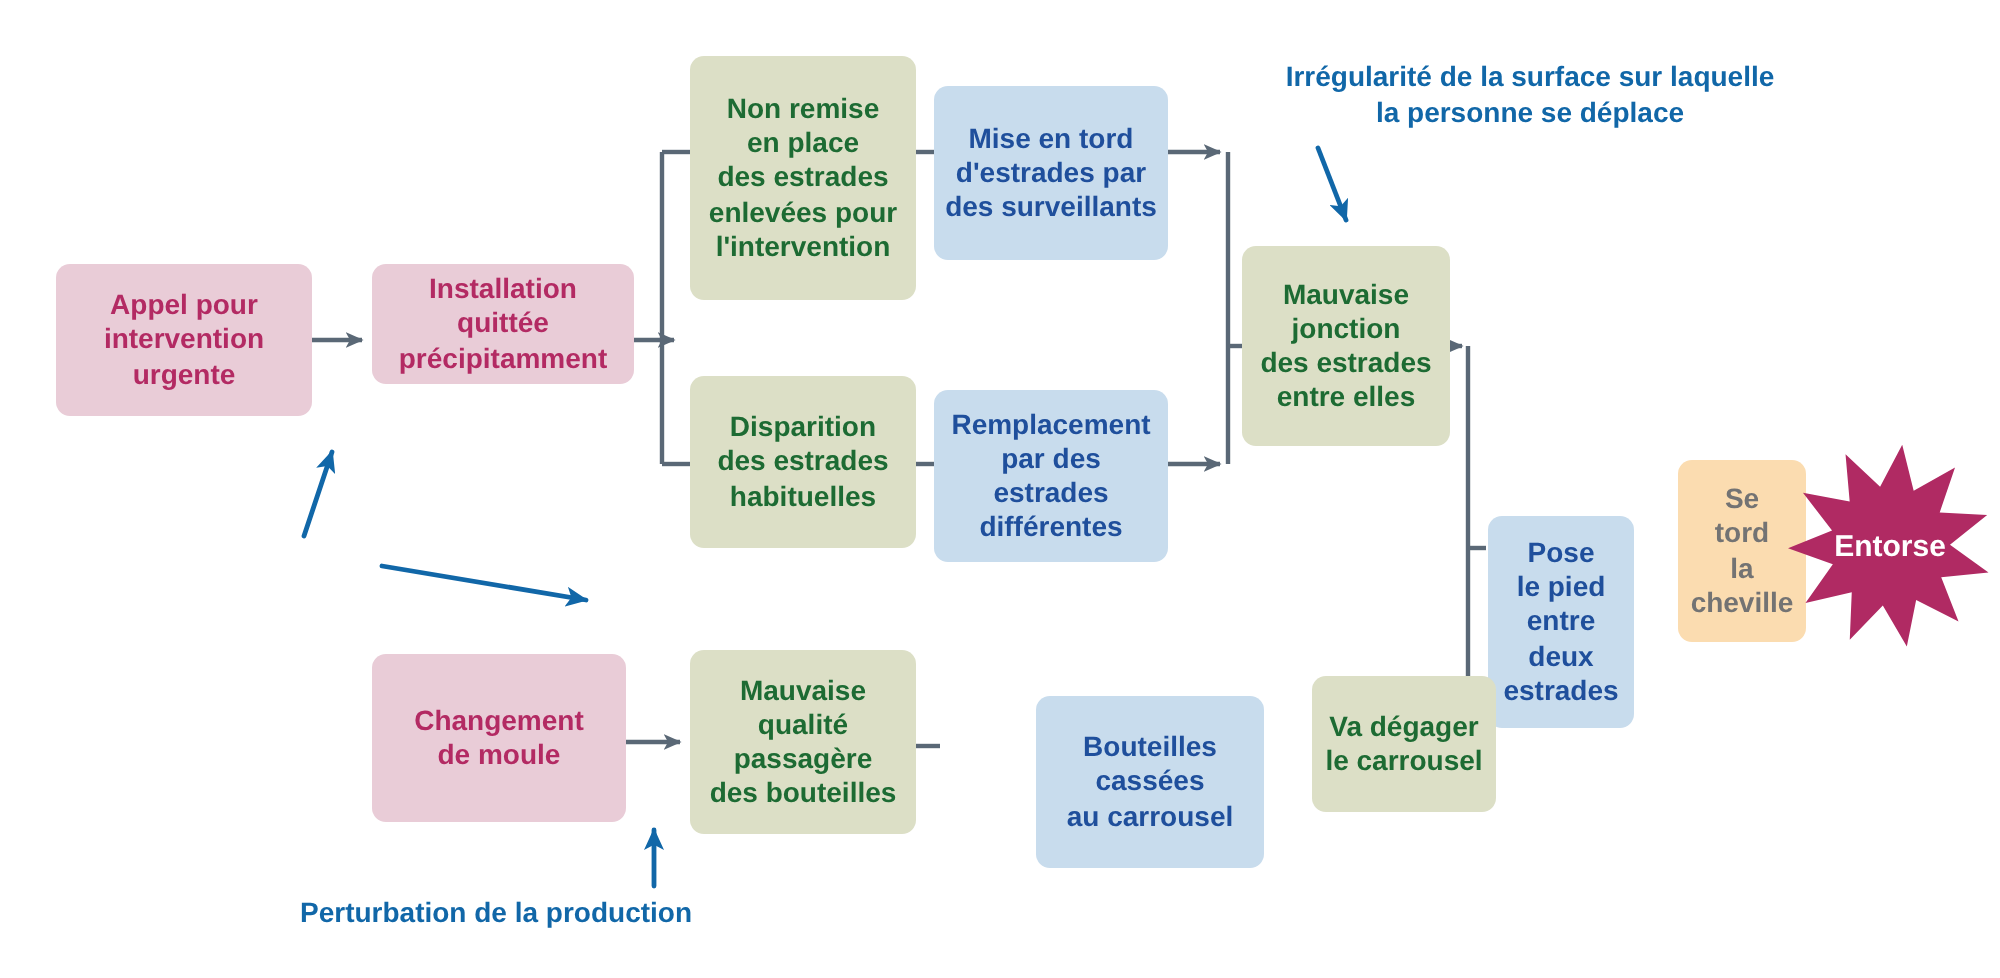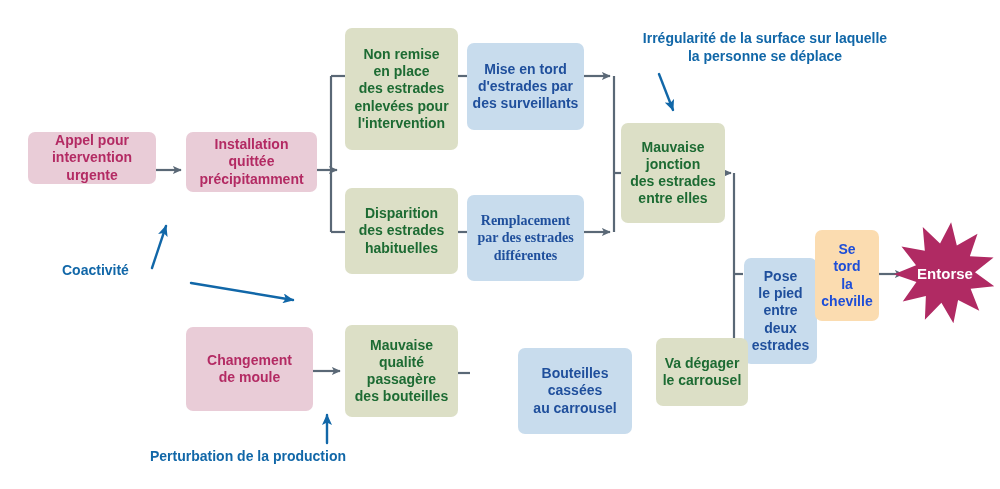--- a/index.html
+++ b/index.html
@@ -46,21 +46,22 @@
   .node.green {
     background: #dcdfc6;
     color: #1d6b33;
   }
   .node.blue {
     background: #c8dced;
     color: #1f4f9c;
   }
   .node.orange {
     background: #fbdcb0;
-    color: #1d4ed8;
+    color: #737373;
+    margin-left: 24px;
   }
   .annot {
     position: absolute;
     color: #1167a8;
     font-weight: bold;
     text-align: center;
     line-height: 1.25;
     white-space: pre-line;
     z-index: 3;
   }
@@ -136,21 +137,21 @@
     </g>
 
     <g stroke="#1167a8" stroke-width="2.4" fill="none" stroke-linecap="round">
       <path d="M152,268 L166,226" marker-end="url(#ahb)"></path>
       <path d="M659,74 L673,110" marker-end="url(#ahb)"></path>
       <path d="M191,283 L293,300" marker-end="url(#ahb)"></path>
       <path d="M327,443 L327,415" marker-end="url(#ahb)"></path>
     </g>
   </svg>
 
-  <div class="node pink" style="left:28px;top:132px;width:128px;height:52px;font-size:14px;">Appel pour
+  <div class="node pink" style="left:28px;top:132px;width:128px;height:76px;font-size:14px;">Appel pour
 intervention
 urgente</div>
 
   <div class="node pink" style="left:186px;top:132px;width:131px;height:60px;font-size:14px;">Installation
 quittée
 précipitamment</div>
 
   <div class="node green" style="left:345px;top:28px;width:113px;height:122px;font-size:14px;">Non remise
 en place
 des estrades
@@ -158,21 +159,21 @@
 l'intervention</div>
 
   <div class="node blue" style="left:467px;top:43px;width:117px;height:87px;font-size:14px;">Mise en tord
 d'estrades par
 des surveillants</div>
 
   <div class="node green" style="left:345px;top:188px;width:113px;height:86px;font-size:14px;">Disparition
 des estrades
 habituelles</div>
 
-  <div class="node blue" style="left:467px;top:195px;width:117px;height:86px;font-size:14px;font-family:Liberation Serif, serif;">Remplacement
+  <div class="node blue" style="left:467px;top:195px;width:117px;height:86px;font-size:14px;">Remplacement
 par des estrades
 différentes</div>
 
   <div class="node green" style="left:621px;top:123px;width:104px;height:100px;font-size:14px;">Mauvaise
 jonction
 des estrades
 entre elles</div>
 
   <div class="node blue" style="left:744px;top:222px;width:73px;height:106px;font-size:14px;margin-top:36px;">Pose
 le pied
@@ -200,20 +201,19 @@
   <div class="node green" style="left:620px;top:338px;width:92px;height:68px;font-size:14px;margin-left:36px;">Va dégager
 le carrousel</div>
 
   <div class="star-wrap" style="left:893px;top:221px;width:104px;height:104px;">
     <svg width="104" height="104" viewBox="0 0 104 104">
       <polygon id="star-poly" fill="#b02a63" points="58.11,1.37 63.84,24.43 84.51,12.71 76.86,35.21 100.59,36.52 81.99,51.32 101.25,65.25 77.60,67.64 86.27,89.77 65.08,79.00 60.41,102.30 48.41,81.78 31.88,98.86 32.88,75.11 9.74,80.54 23.42,61.11 1.01,53.16 23.03,44.21 8.48,25.41 31.84,29.78 29.76,6.10 47.05,22.41"></polygon>
     </svg>
     <div class="star-label">Entorse</div>
   </div>
 
-  <div class="annot" style="left:62px;top:262px;width:140px;font-size:14px;text-align:left;">Coactivité</div>
 
   <div class="annot" style="left:620px;top:30px;width:290px;font-size:14px;text-align:center;">Irrégularité de la surface sur laquelle
 la personne se déplace</div>
 
   <div class="annot" style="left:150px;top:448px;width:300px;font-size:14px;text-align:left;">Perturbation de la production</div>
 
 </div>
 
 </body></html>

